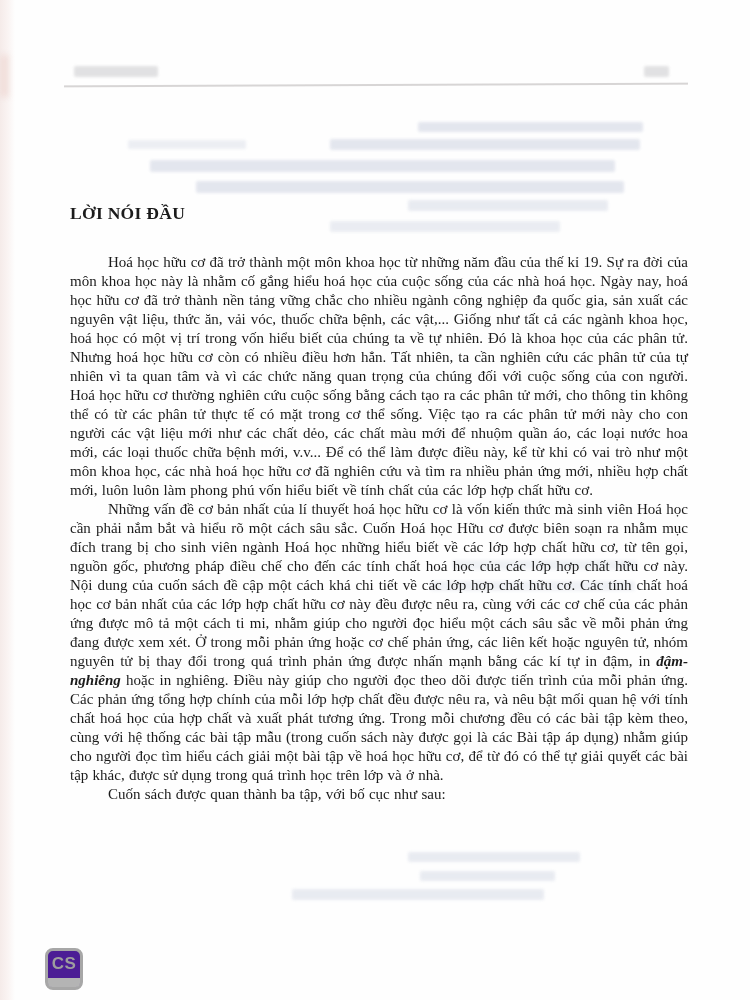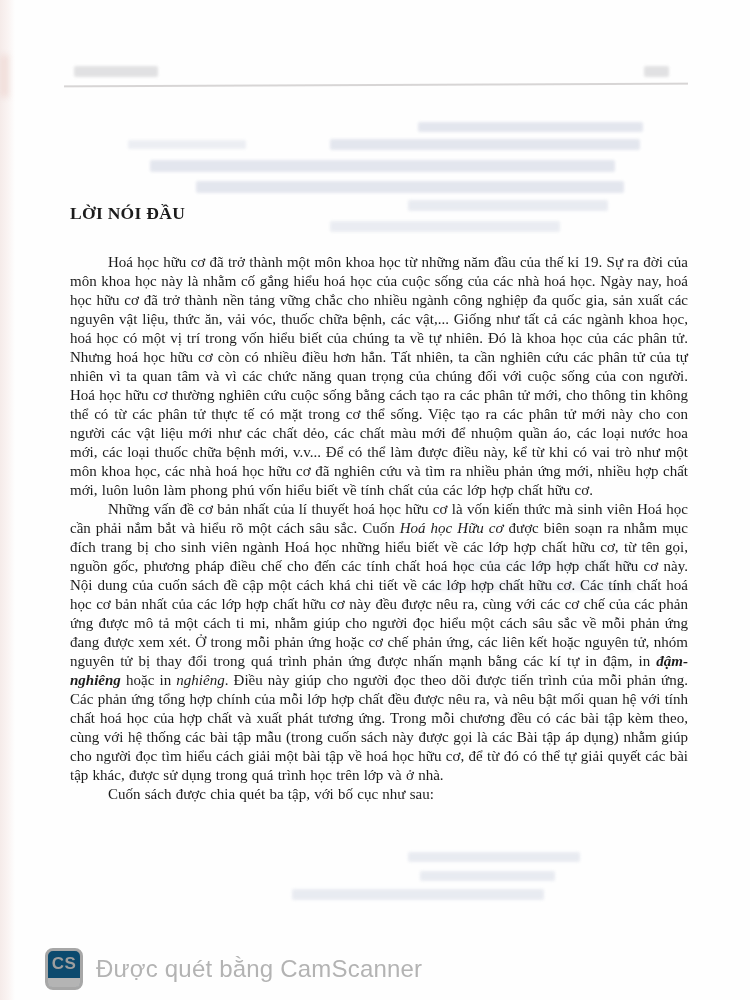--- a/index.html
+++ b/index.html
@@ -56,35 +56,35 @@
     letter-spacing: 0.3px;
   }
   .para {
     margin: 0;
     font-size: 15px;
     line-height: 19px;
     text-align: justify;
     text-indent: 38px;
     word-spacing: 0.5px;
   }
-  .seg-i  { font-style: italic; }
+  .seg-i  { }
   .seg-b  { font-weight: normal; }
   .seg-bi { font-weight: bold; font-style: italic; }
 
   
   .footer {
     position: absolute; left: 45px; top: 948px;
     display: flex; align-items: center; gap: 13px;
   }
   .cs-badge {
     position: relative;
     width: 32px; height: 36px;
     border: 3px solid #a7a7a7;
     border-radius: 8px;
-    background: #0c4a6e;
+    background: #4c1d95;
     box-sizing: content-box;
   }
   .cs-badge .cs-text {
     position: absolute; left: 0; right: 0; top: 3px;
     text-align: center;
     font-family: "Liberation Sans", sans-serif;
     font-weight: bold;
     font-size: 17px;
     color: #9e9e9e;
     letter-spacing: 0.5px;
@@ -124,25 +124,24 @@
   <div class="ghost" style="left:430px; top:581px; width:205px; height:10px; opacity:.4;"></div>
   <div class="ghost" style="left:408px; top:852px; width:172px; height:10px; opacity:.6;"></div>
   <div class="ghost" style="left:420px; top:871px; width:135px; height:10px; opacity:.6;"></div>
   <div class="ghost" style="left:292px; top:889px; width:252px; height:11px; opacity:.6;"></div>
 
   <div class="content">
     <h1>LỜI NÓI ĐẦU</h1>
     <div>
         <p class="para"><span>Hoá học hữu cơ đã trở thành một môn khoa học từ những năm đầu của thế kỉ 19. Sự ra đời của môn khoa học này là nhằm cố gắng hiểu hoá học của cuộc sống của các nhà hoá học. Ngày nay, hoá học hữu cơ đã trở thành nền tảng vững chắc cho nhiều ngành công nghiệp đa quốc gia, sản xuất các nguyên vật liệu, thức ăn, vải vóc, thuốc chữa bệnh, các vật,... Giống như tất cả các ngành khoa học, hoá học có một vị trí trong vốn hiểu biết của chúng ta về tự nhiên. Đó là khoa học của các phân tử. Nhưng hoá học hữu cơ còn có nhiều điều hơn hẳn. Tất nhiên, ta cần nghiên cứu các phân tử của tự nhiên vì ta quan tâm và vì các chức năng quan trọng của chúng đối với cuộc sống của con người. Hoá học hữu cơ thường nghiên cứu cuộc sống bằng cách tạo ra các phân tử mới, cho thông tin không thể có từ các phân tử thực tế có mặt trong cơ thể sống. Việc tạo ra các phân tử mới này cho con người các vật liệu mới như các chất dẻo, các chất màu mới để nhuộm quần áo, các loại nước hoa mới, các loại thuốc chữa bệnh mới, v.v... Để có thể làm được điều này, kể từ khi có vai trò như một môn khoa học, các nhà hoá học hữu cơ đã nghiên cứu và tìm ra nhiều phản ứng mới, nhiều hợp chất mới, luôn luôn làm phong phú vốn hiểu biết về tính chất của các lớp hợp chất hữu cơ.</span></p>
         <p class="para"><span>Những vấn đề cơ bản nhất của lí thuyết hoá học hữu cơ là vốn kiến thức mà sinh viên Hoá học cần phải nắm bắt và hiểu rõ một cách sâu sắc. Cuốn </span><span class="seg-i">Hoá học Hữu cơ</span><span> được biên soạn ra nhằm mục đích trang bị cho sinh viên ngành Hoá học những hiểu biết về các lớp hợp chất hữu cơ, từ tên gọi, nguồn gốc, phương pháp điều chế cho đến các tính chất hoá học của các lớp hợp chất hữu cơ này. Nội dung của cuốn sách đề cập một cách khá chi tiết về các lớp hợp chất hữu cơ. Các tính chất hoá học cơ bản nhất của các lớp hợp chất hữu cơ này đều được nêu ra, cùng với các cơ chế của các phản ứng được mô tả một cách ti mi, nhằm giúp cho người đọc hiểu một cách sâu sắc về mỗi phản ứng đang được xem xét. Ở trong mỗi phản ứng hoặc cơ chế phản ứng, các liên kết hoặc nguyên tử, nhóm nguyên tử bị thay đổi trong quá trình phản ứng được nhấn mạnh bằng các kí tự in </span><span class="seg-b">đậm</span><span>, in </span><span class="seg-bi">đậm-nghiêng</span><span> hoặc in </span><span class="seg-i">nghiêng</span><span>. Điều này giúp cho người đọc theo dõi được tiến trình của mỗi phản ứng. Các phản ứng tổng hợp chính của mỗi lớp hợp chất đều được nêu ra, và nêu bật mối quan hệ với tính chất hoá học của hợp chất và xuất phát tương ứng. Trong mỗi chương đều có các bài tập kèm theo, cùng với hệ thống các bài tập mẫu (trong cuốn sách này được gọi là các Bài tập áp dụng) nhằm giúp cho người đọc tìm hiểu cách giải một bài tập về hoá học hữu cơ, để từ đó có thể tự giải quyết các bài tập khác, được sử dụng trong quá trình học trên lớp và ở nhà.</span></p>
-        <p class="para"><span>Cuốn sách được chia quét ba tập, với bố cục như sau:</span></p>
+        <p class="para"><span>Cuốn sách được quan thành ba tập, với bố cục như sau:</span></p>
       </div>
   </div>
 
   <div class="footer">
     <div class="cs-badge">
       <div class="cs-text">CS</div>
       <div class="cs-bar"></div>
     </div>
-    <div class="watermark-text">Được quét bằng CamScanner</div>
   </div>
 
 </div>
 
 </body></html>

